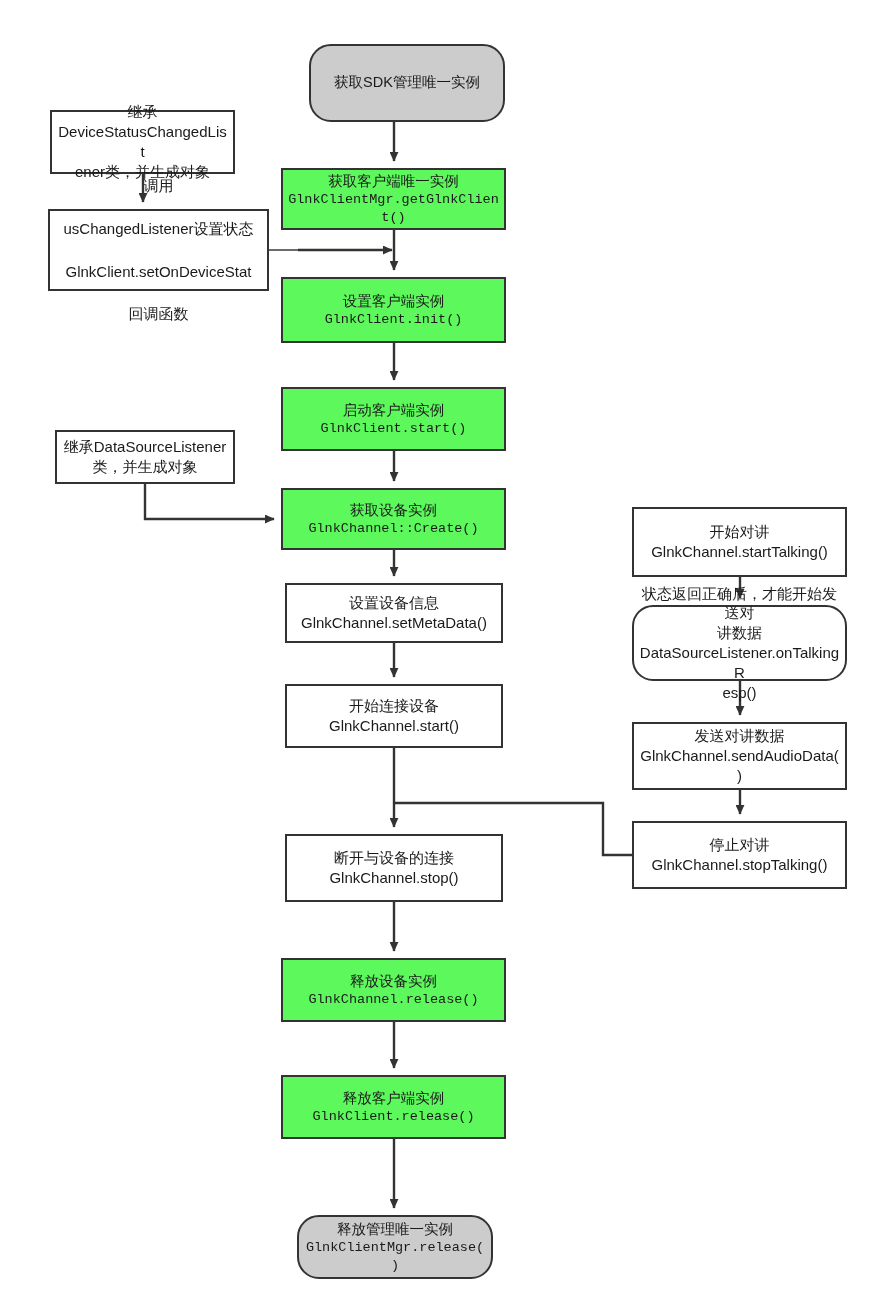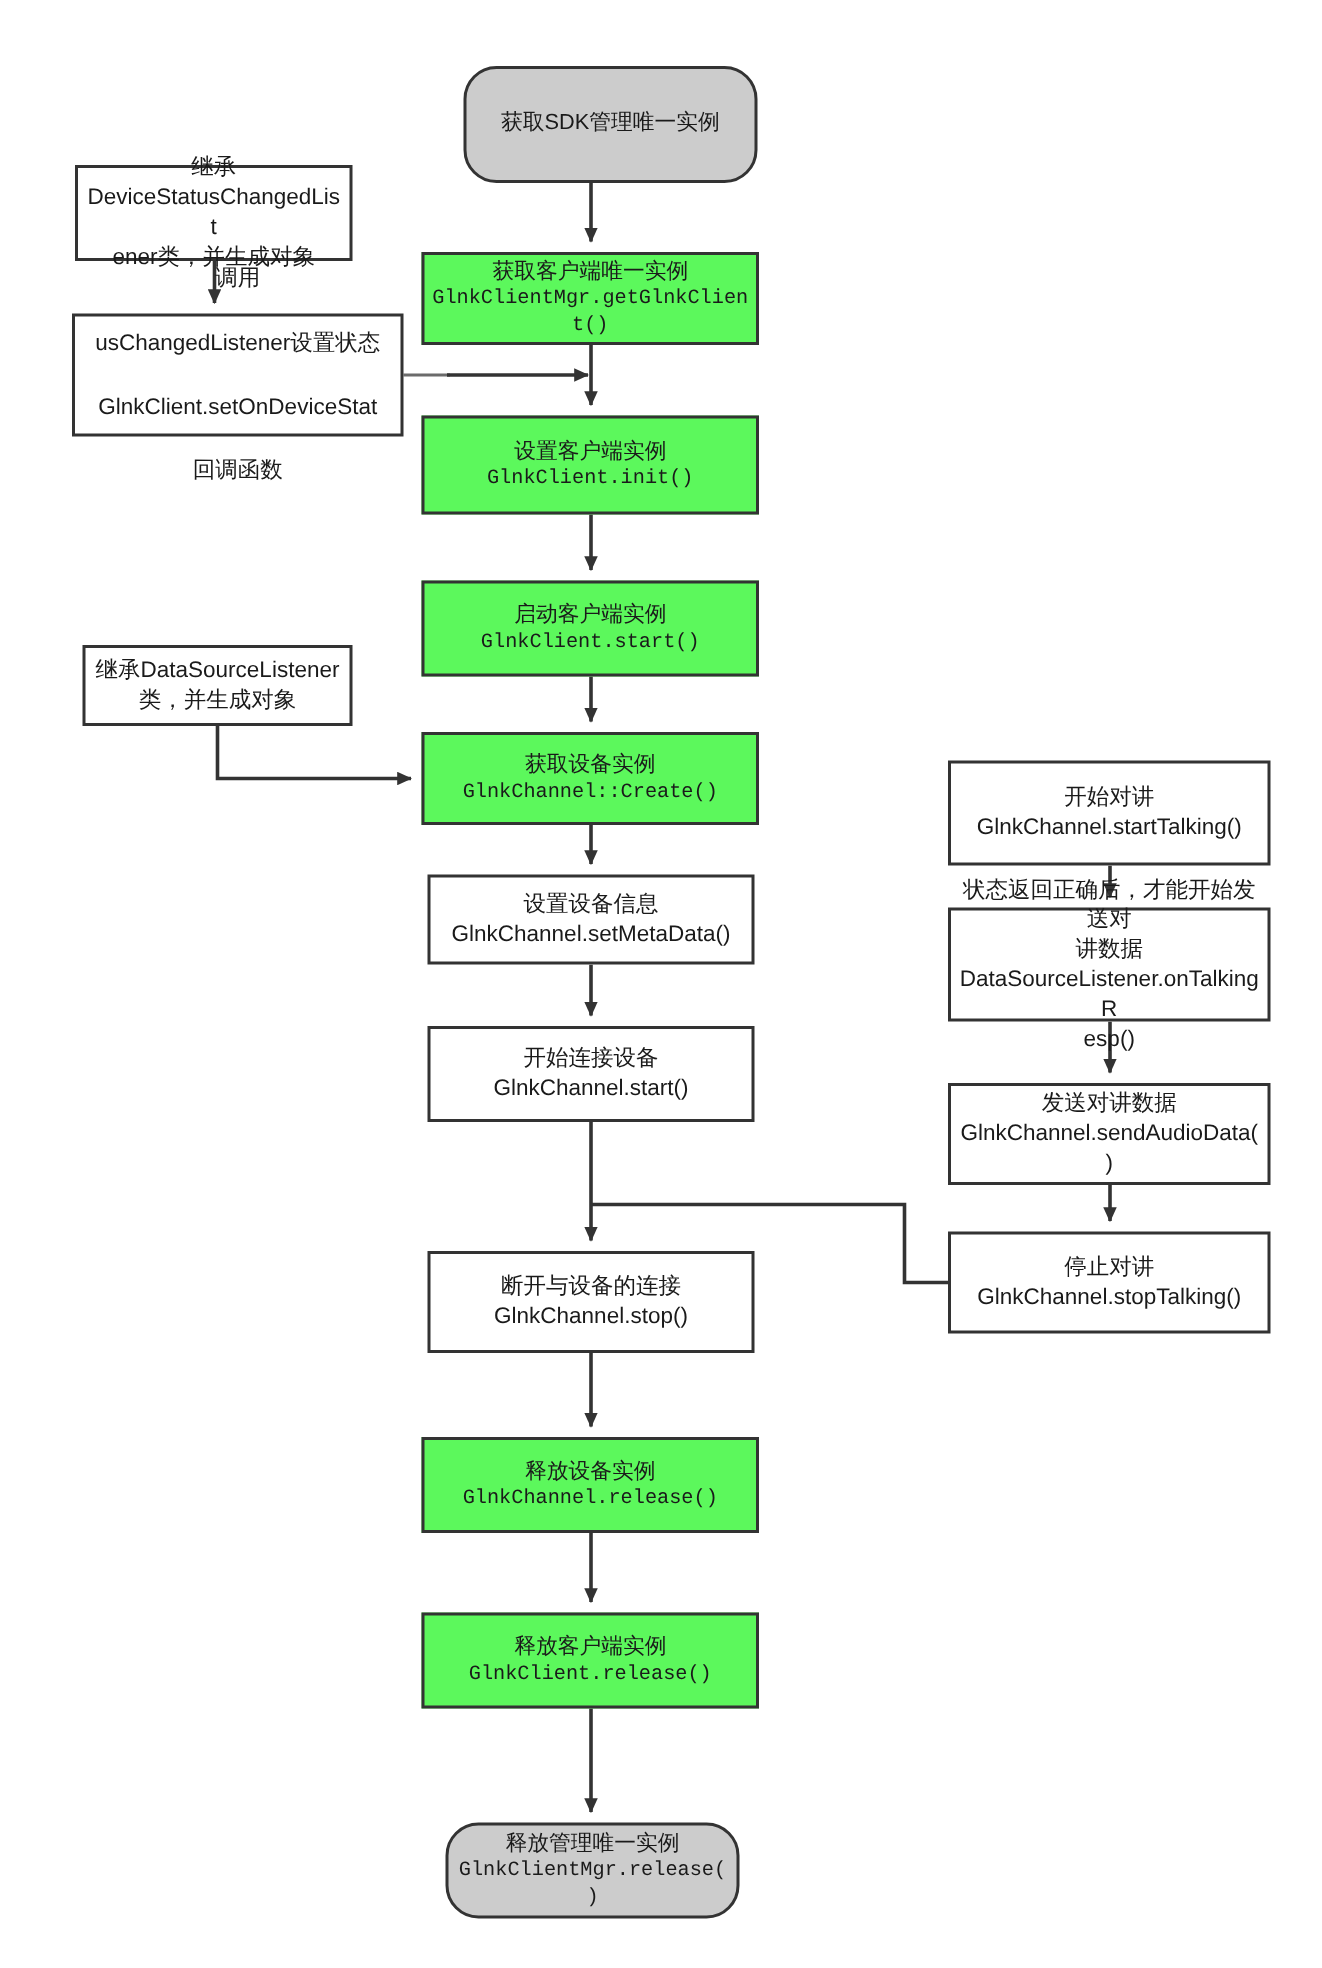--- a/index.html
+++ b/index.html
@@ -181,21 +181,21 @@
         <span class="l mono">GlnkClient.release()</span>
       </div>
       <div class="node n-terminal" style="left: 297px; top: 1215px; width: 196px; height: 64px; background: rgb(204, 204, 204); border-color: rgb(51, 51, 51);">
         <span class="l cn">释放管理唯一实例</span>
         <span class="l mono">GlnkClientMgr.release()</span>
       </div>
       <div class="node n-process" style="left: 632px; top: 507px; width: 215px; height: 70px; background: rgb(255, 255, 255); border-color: rgb(51, 51, 51);">
         <span class="l cn">开始对讲</span>
         <span class="l mono">GlnkChannel.startTalking()</span>
       </div>
-      <div class="node n-process" style="left: 632px; top: 605px; width: 215px; height: 76px; background: rgb(255, 255, 255); border-color: rgb(51, 51, 51);">
+      <div class="node n-process" style="left: 632px; top: 605px; width: 215px; height: 76px; background: rgb(255, 255, 255); border-color: rgb(51, 51, 51); border-radius: 21px;">
         <span class="l cn">状态返回正确后，才能开始发送对</span>
         <span class="l mono">讲数据</span>
         <span class="l mono">DataSourceListener.onTalkingR</span>
         <span class="l mono">esp()</span>
       </div>
       <div class="node n-process" style="left: 632px; top: 722px; width: 215px; height: 68px; background: rgb(255, 255, 255); border-color: rgb(51, 51, 51);">
         <span class="l cn">发送对讲数据</span>
         <span class="l mono">GlnkChannel.sendAudioData()</span>
       </div>
       <div class="node n-process" style="left: 632px; top: 821px; width: 215px; height: 68px; background: rgb(255, 255, 255); border-color: rgb(51, 51, 51);">

